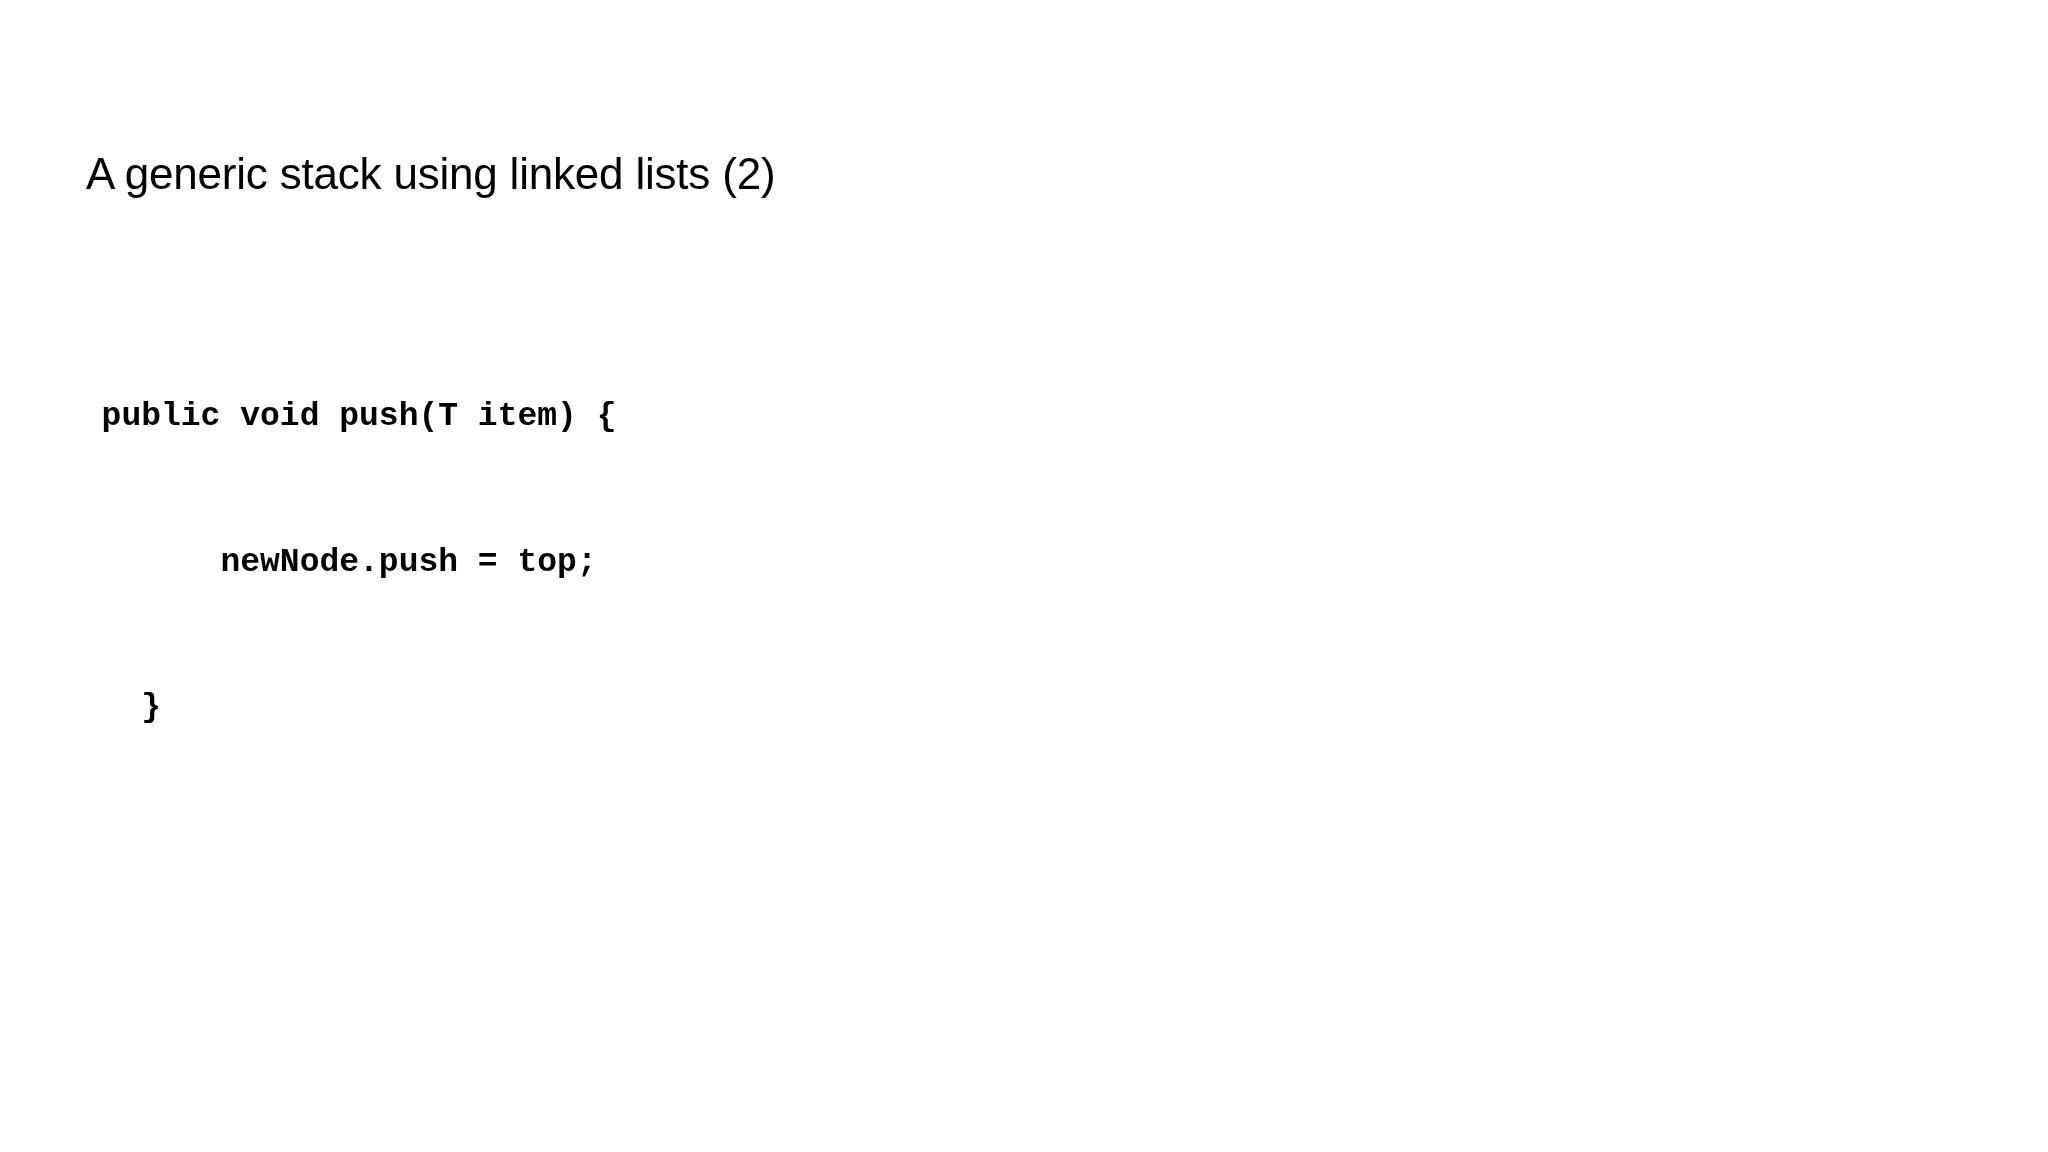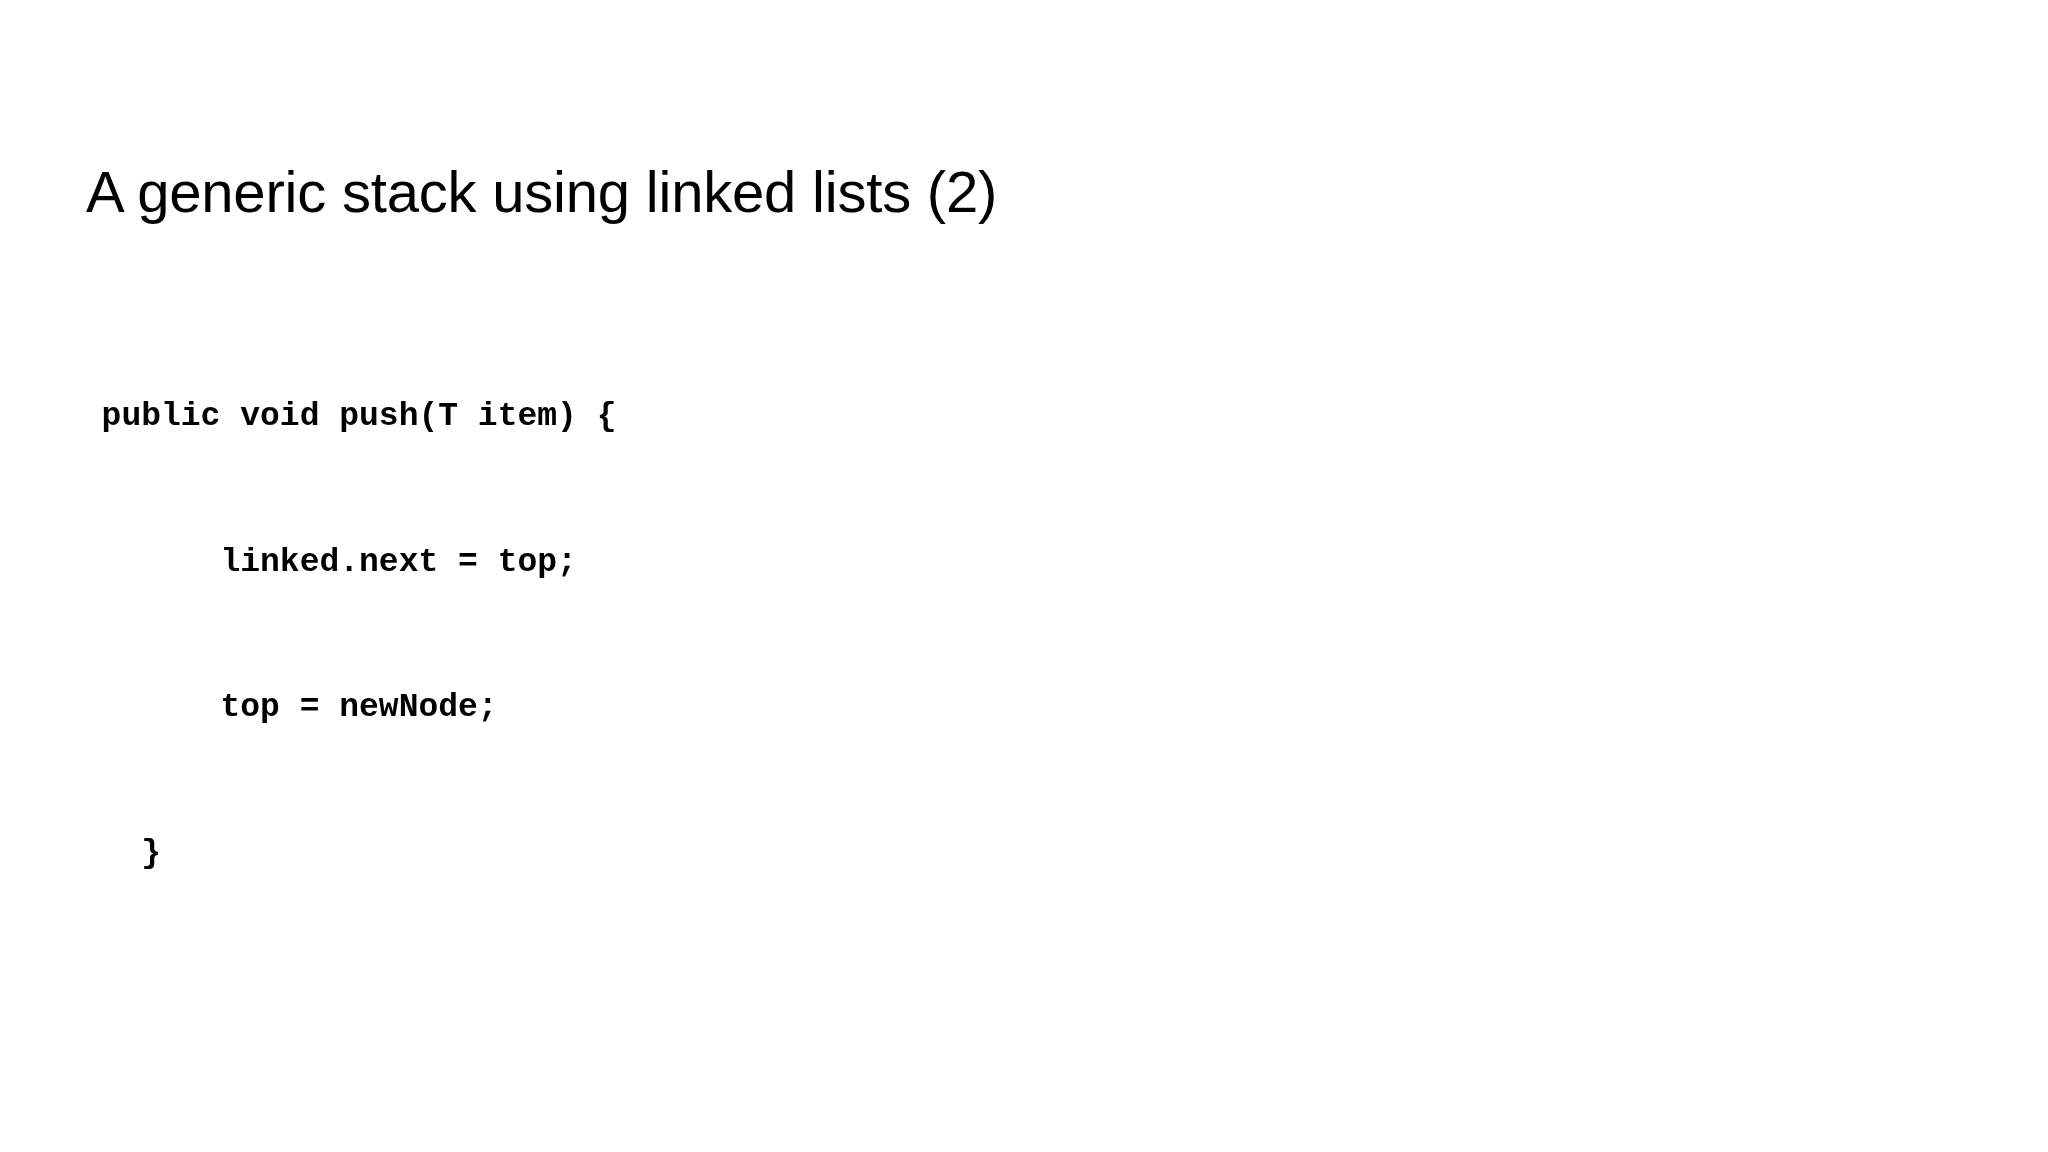--- a/index.html
+++ b/index.html
@@ -18,21 +18,21 @@
   .slide {
     position: absolute;
     inset: 0;
     background: #ffffff;
   }
   .slide-title {
     position: absolute;
     left: 86px;
     top: 120px;
     font-family: "Liberation Sans", sans-serif;
-    font-size: 58px;
+    font-size: 44px;
     font-weight: 400;
     line-height: 1.15;
     letter-spacing: -0.2px;
     color: #000000;
     white-space: pre;
   }
   .code-block {
     position: absolute;
     left: 62px;
     top: 296px;
@@ -55,22 +55,21 @@
 </style>
 </head>
 <body>
 
 <div class="slide">
 
   <h1 class="slide-title">A generic stack using linked lists (2)</h1>
 
   <div class="code-block">
     <span class="code-line">  public void push(T item) {</span>
-    <span class="code-line">        linked.next = top;</span>
-    <span class="code-line">        top = newNode;</span>
+    <span class="code-line">        newNode.push = top;</span>
     <span class="code-line">    }</span>
     <span class="code-line blank"></span>
     
     
     
     
     
     
     
     

